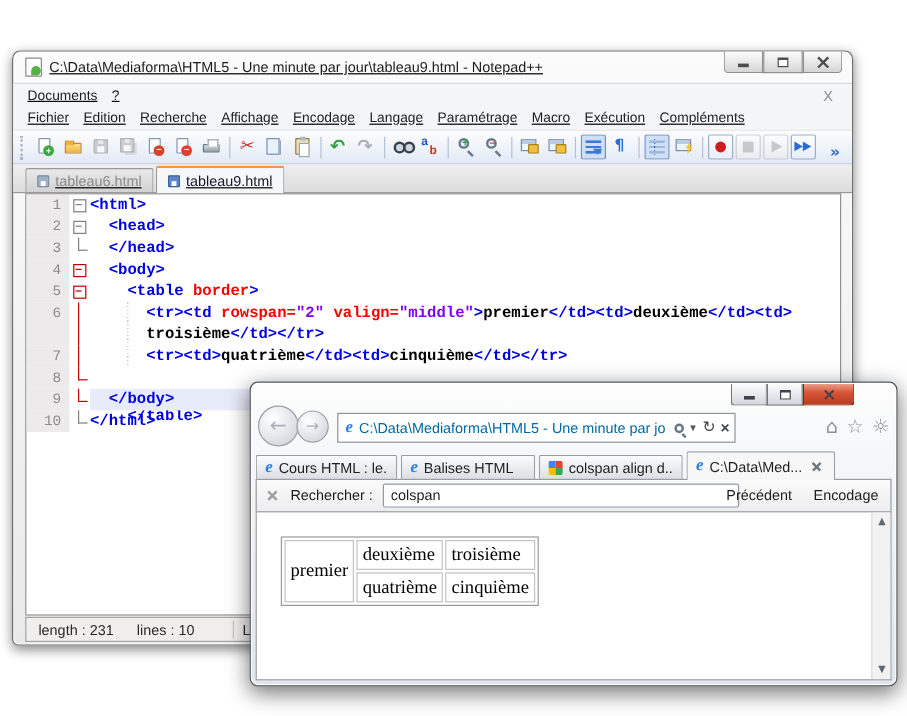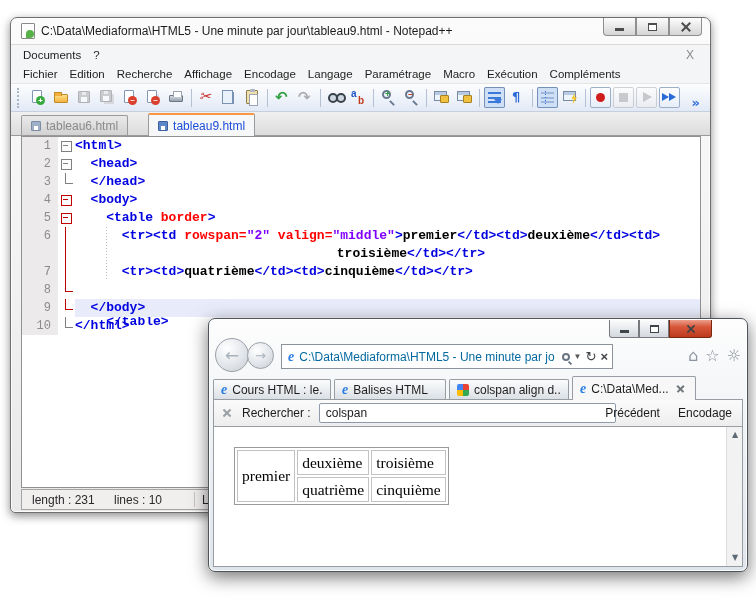--- a/index.html
+++ b/index.html
@@ -1,23 +1,23 @@
 <!DOCTYPE html>
 <html><head>
 <meta charset="utf-8">
 <style>
   * { box-sizing: border-box; margin: 0; padding: 0; }
   body { background:#fff; font-family:"Liberation Sans", sans-serif; }
   .stage { position:relative; width:756px; height:597px; background:#fff; overflow:hidden; }
 
   
-  .npp { position:absolute; left:10px; top:17px; width:701px; height:496px;
+  .npp { position:absolute; left:10px; top:42px; width:701px; height:496px;
          background:linear-gradient(#fbfbfb,#e9e9e9);
          border:1px solid #6f6f6f; border-radius:7px 7px 5px 5px;
-         box-shadow:0 3px 10px rgba(0,0,0,.45), inset 0 0 0 1px rgba(255,255,255,.75); z-index:1; }
+         box-shadow:0 3px 10px rgba(0,0,0,.45), inset 0 0 0 1px rgba(255,255,255,.75); z-index:1;text-decoration:underline; }
   .npp-title { position:relative; height:26px; display:flex; align-items:center; padding:0 10px; }
   .npp-app-icon { width:14px; height:16px; background:#fff; border:1px solid #8a8a8a; border-radius:1px; position:relative; margin-right:6px; flex:none;}
   .npp-app-icon::after { content:""; position:absolute; right:0px; bottom:0px; width:8px; height:8px; background:#56b246; border-radius:50% 50% 50% 0; }
   .npp-title-text { font-size:12px; color:#1c1c1c; white-space:nowrap; overflow:hidden; }
   .caption { position:absolute; top:0; right:8px; display:flex; }
   .cap-btn { width:33px; height:18px; border:1px solid #8f8f8f; border-top:none; background:linear-gradient(#fdfdfd,#d5d5d5);
              display:flex; align-items:center; justify-content:center; position:relative; }
   .cap-btn:first-child { border-radius:0 0 0 4px; }
   .cap-btn:last-child { border-radius:0 0 4px 0; }
   .g-min { width:9px; height:3px; background:#4d4d4d; margin-top:6px; }
@@ -86,21 +86,21 @@
   .ic-stop-macro .shape { left:5px; top:5px; width:9px; height:9px; background:#98a1ab;}
   .ic-play-macro .shape { left:6px; top:4px; width:0; height:0; border-left:9px solid #8fa0b4; border-top:5.5px solid transparent; border-bottom:5.5px solid transparent;}
   .ic-run-macro .shape::before,.ic-run-macro .shape::after { content:""; position:absolute; top:5px; width:0; height:0;
        border-left:7px solid #2b6bd8; border-top:4.5px solid transparent; border-bottom:4.5px solid transparent;}
   .ic-run-macro .shape::before { left:2px;} .ic-run-macro .shape::after { left:9px;}
   .npp-overflow { position:absolute; right:8px; top:3px; font:bold 13px "DejaVu Sans",sans-serif; color:#2b6bd8; }
 
   .npp-tabbar { height:24px; background:linear-gradient(#f0f0f0,#dcdcdc); display:flex; align-items:flex-end; padding:0 0 0 10px; border-bottom:1px solid #9a9a9a;}
   .npp-tab { height:20px; display:flex; align-items:center; gap:5px; padding:0 9px; font-size:12px; color:#8a8a8a;
              background:linear-gradient(#e9e9e9,#d2d2d2); border:1px solid #9a9a9a; border-bottom:none; border-radius:2px 2px 0 0; margin-right:2px;}
-  .npp-tab.active { height:23px; background:#f6f7f8; color:#1d4ed8; border-top:2px solid #f79646; margin-bottom:-1px;margin-left:18px;}
+  .npp-tab.active { height:23px; background:#f6f7f8; color:#0f172a; border-top:2px solid #f79646; margin-bottom:-1px;}
   .floppy { width:10px; height:10px; background:#5f86c9; border:1px solid #3d5f9b; border-radius:1px; position:relative; flex:none;}
   .floppy::before { content:""; position:absolute; left:2px; bottom:0; width:4px; height:4px; background:#fff;}
   .npp-tab.inactive .floppy { background:#9fb0c9; border-color:#7c8ca3;}
 
   .npp-editor { position:absolute; left:10px; right:9px; top:118px; bottom:24px; background:#fff; border:1px solid #919191; display:flex; flex-direction:column; overflow:hidden;}
   .code-row { display:flex; height:18px; line-height:18px; font:bold 13px/18px "Liberation Mono",monospace; }
   .gutter-num { width:36px; flex:none; text-align:right; padding-right:7px; background:#eceaea; color:#8c8c8c;
                 font:12px/18px "Liberation Mono",monospace; }
   .fold-cell { width:17px; flex:none; position:relative; background:#fff;}
   .fold-box-gray::before,.fold-box-red::before { content:""; position:absolute; left:3px; top:4px; width:9px; height:9px; background:#fcfcfc; border:1px solid #808080;}
@@ -357,21 +357,21 @@
           <span class="code-text" style="padding-left: 4ch;"><span class="tok-tag">&lt;table </span><span class="tok-attr">border</span><span class="tok-tag">&gt;</span></span>
         </div>
         <div class="code-row">
           <span class="gutter-num">6</span>
           <span class="fold-cell fold-vline-red"></span>
           <span class="code-text guide" style="padding-left: 6ch;"><span class="tok-tag">&lt;tr&gt;&lt;td </span><span class="tok-attr">rowspan=</span><span class="tok-val">"2"</span><span class="tok-text"> </span><span class="tok-attr">valign=</span><span class="tok-val">"middle"</span><span class="tok-tag">&gt;</span><span class="tok-text">premier</span><span class="tok-tag">&lt;/td&gt;&lt;td&gt;</span><span class="tok-text">deuxième</span><span class="tok-tag">&lt;/td&gt;&lt;td&gt;</span></span>
         </div>
         <div class="code-row">
           <span class="gutter-num"></span>
           <span class="fold-cell fold-vline-red"></span>
-          <span class="code-text guide" style="padding-left: 6ch; text-align: center;"><span class="tok-text">troisième</span><span class="tok-tag">&lt;/td&gt;&lt;/tr&gt;</span></span>
+          <span class="code-text guide" style="padding-left: 6ch;"><span class="tok-text">troisième</span><span class="tok-tag">&lt;/td&gt;&lt;/tr&gt;</span></span>
         </div>
         <div class="code-row">
           <span class="gutter-num">7</span>
           <span class="fold-cell fold-vline-red"></span>
           <span class="code-text guide" style="padding-left: 6ch;"><span class="tok-tag">&lt;tr&gt;&lt;td&gt;</span><span class="tok-text">quatrième</span><span class="tok-tag">&lt;/td&gt;&lt;td&gt;</span><span class="tok-text">cinquième</span><span class="tok-tag">&lt;/td&gt;&lt;/tr&gt;</span></span>
         </div>
         <div class="code-row">
           <span class="gutter-num">8</span>
           <span class="fold-cell fold-tick-red"></span>
           <span class="code-text" style="padding-left: 4ch; margin-top: 32px;"><span class="tok-tag">&lt;/table&gt;</span></span>

